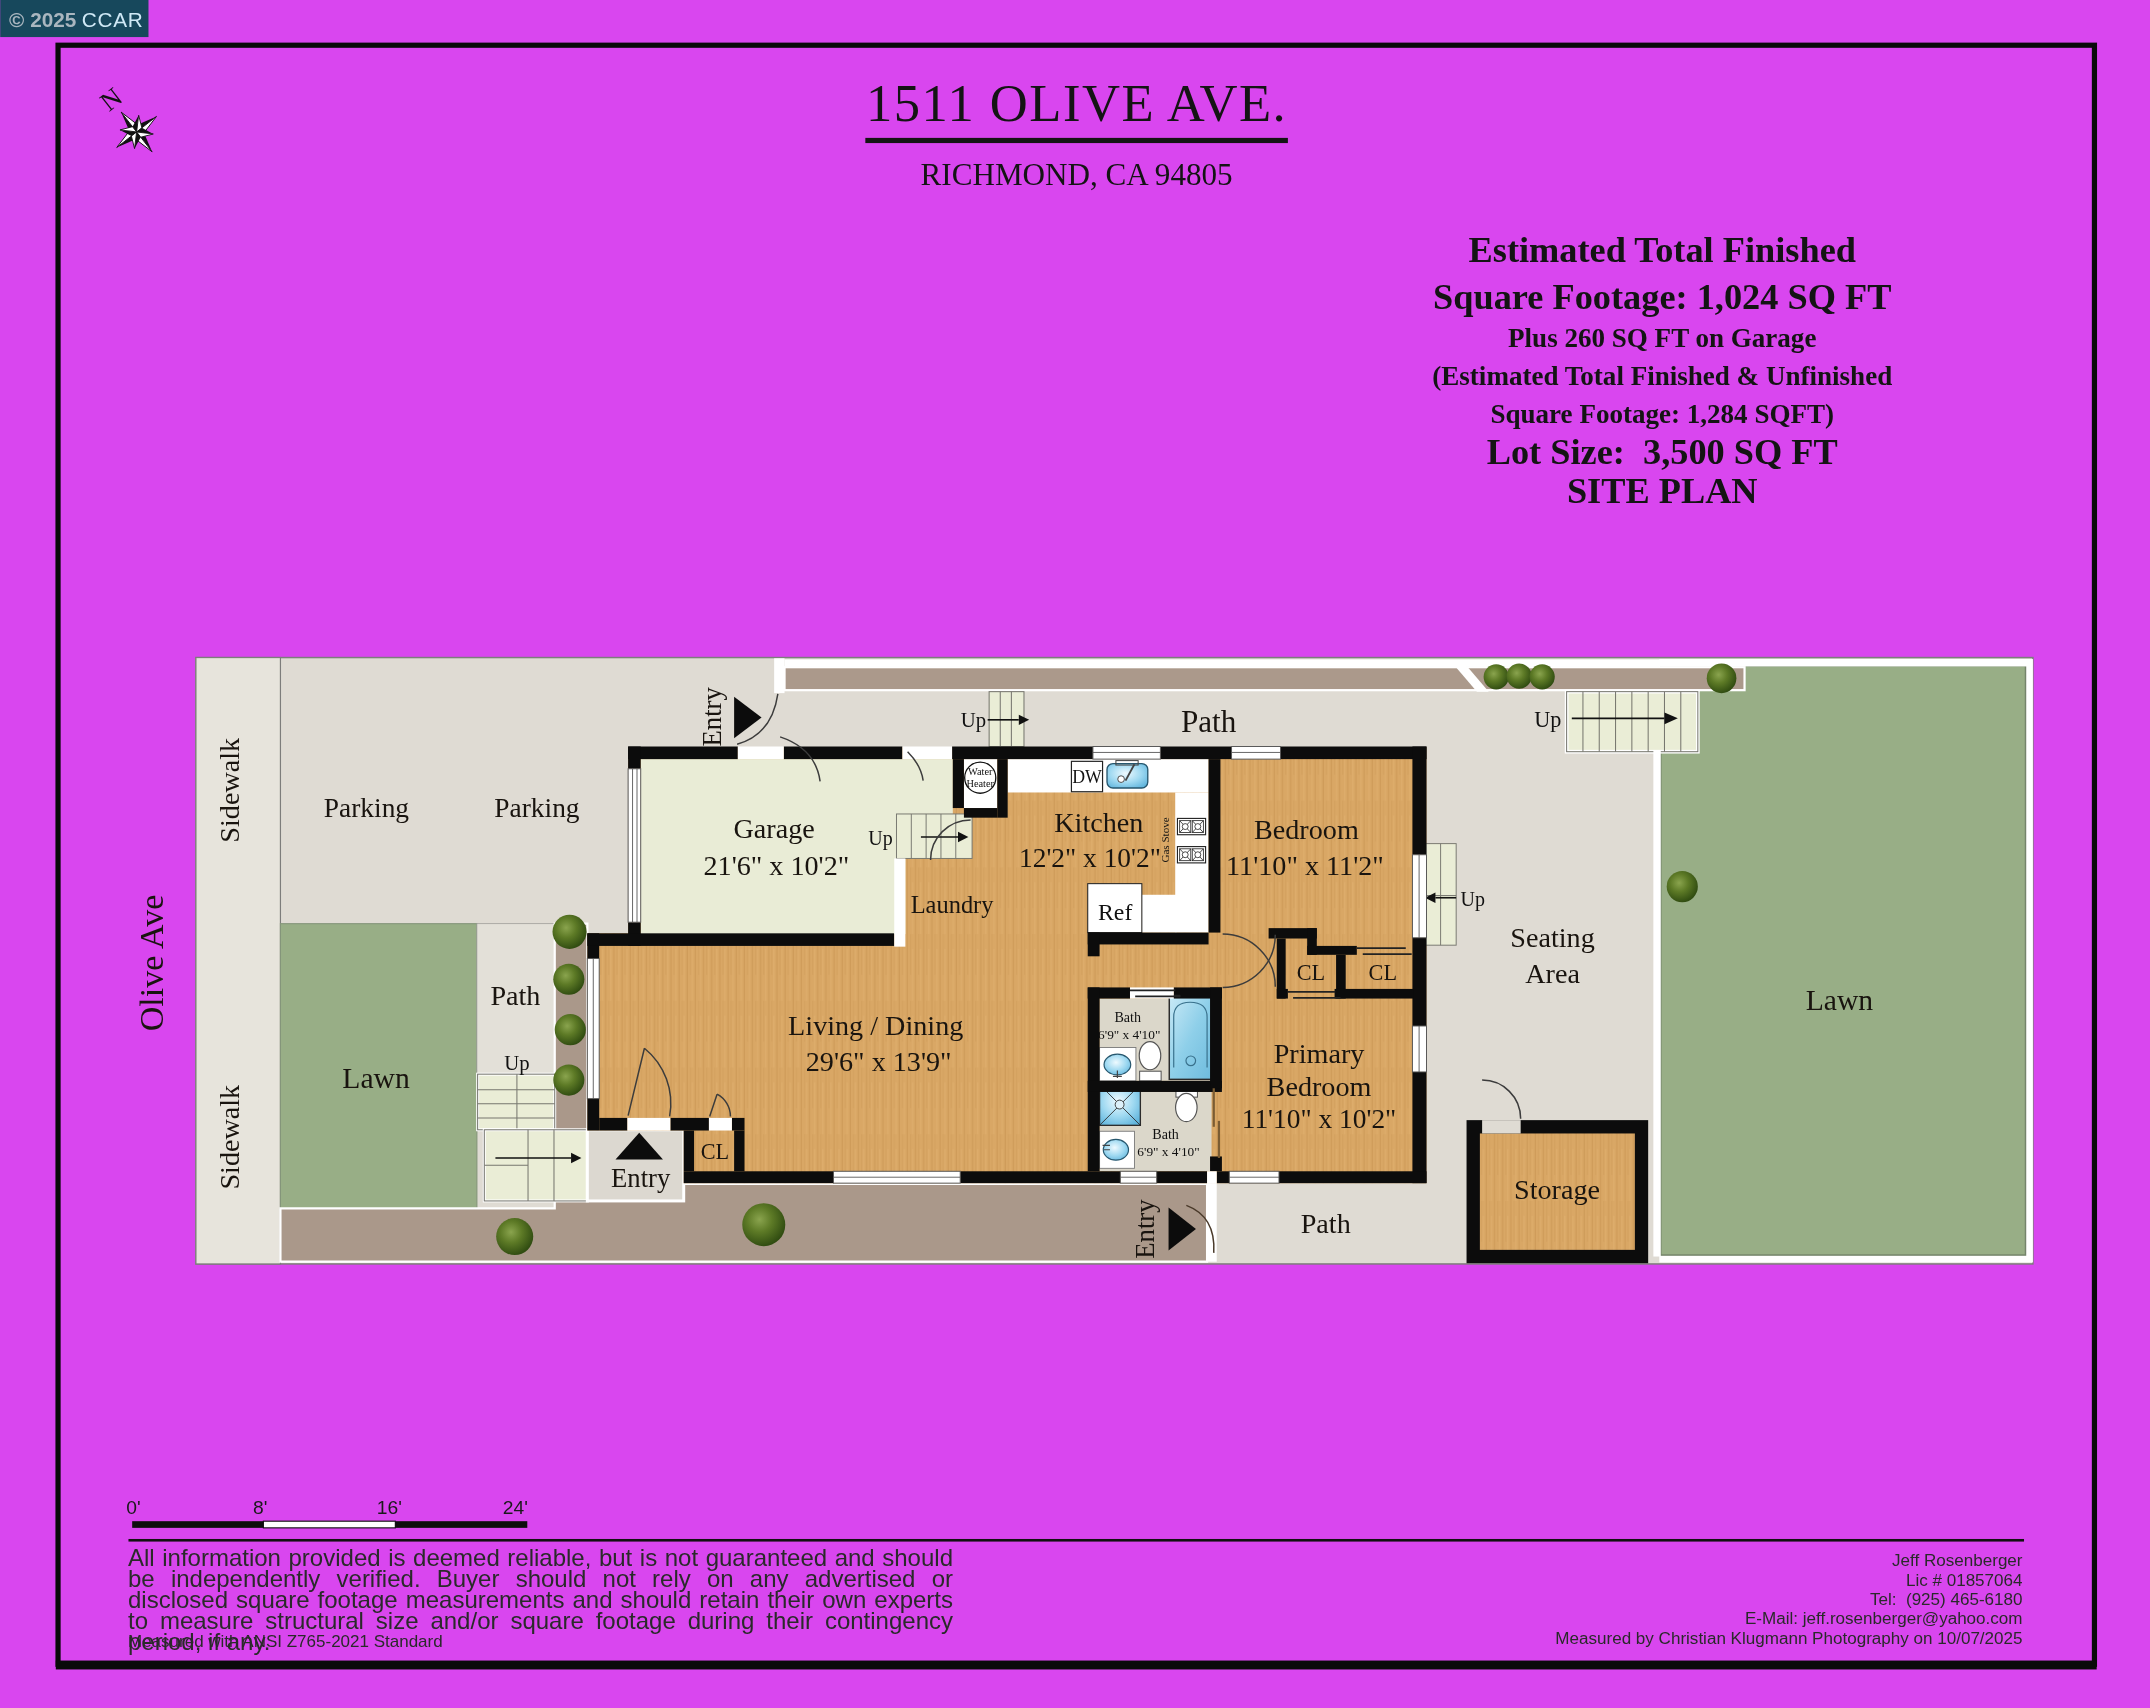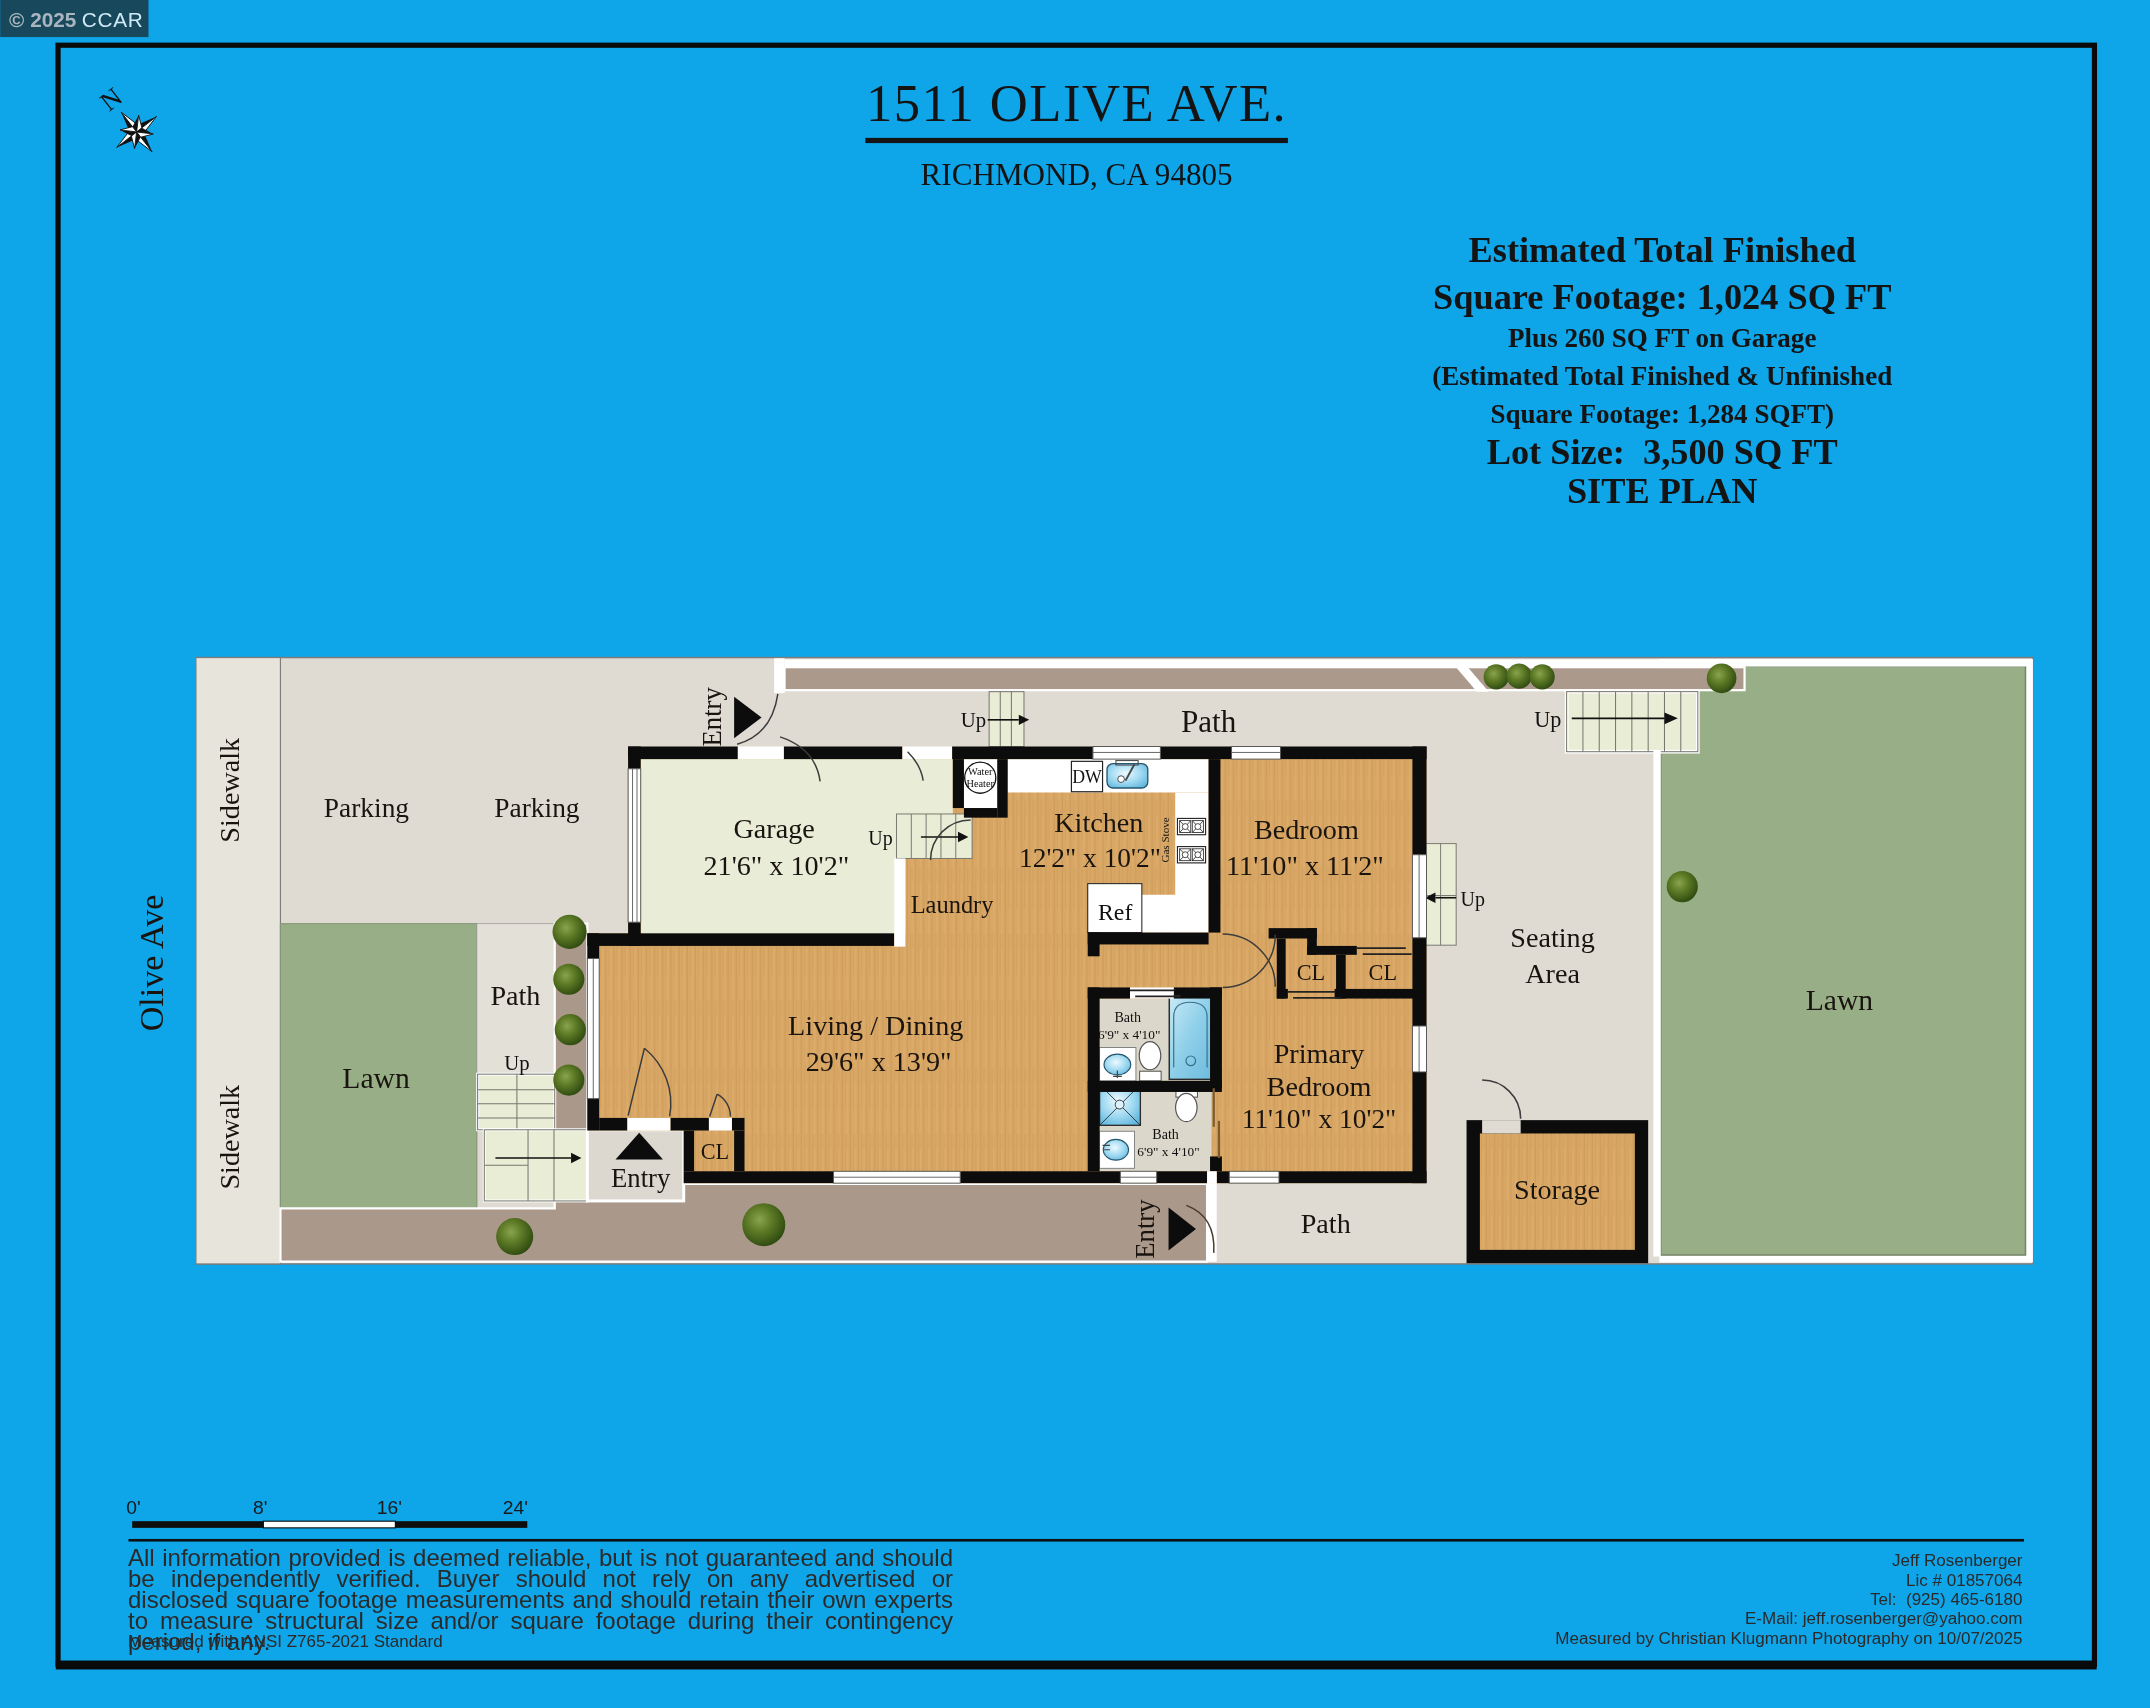--- a/index.html
+++ b/index.html
@@ -1,16 +1,16 @@
 <!DOCTYPE html>
 <html style="font-size:12px"><head>
 <meta charset="utf-8">
 <style>
 html,body{margin:0;padding:0;background:#ffffff;}
-#page{position:relative;width:2151px;height:1708px;background:#0ea5e9;overflow:hidden;}
+#page{position:relative;width:2151px;height:1708px;background:#d946ef;overflow:hidden;}
 svg{position:absolute;left:0;top:0;}
 .sr{font-family:"Liberation Serif",serif;}
 .sn{font-family:"Liberation Sans",sans-serif;}
 #disclaimer{position:absolute;left:128px;top:1547px;width:825px;font-family:"Liberation Sans",sans-serif;font-size:24px;line-height:21px;color:#2a2a2a;text-align:justify;}
 #ansi{position:absolute;left:128px;top:1632px;font-family:"Liberation Sans",sans-serif;font-size:17px;color:#2a2a2a;text-align:center;}
 </style>
 </head>
 <body>
 <div id="page">
 <svg width="2151" height="1708" viewBox="0 0 2901 2304">

